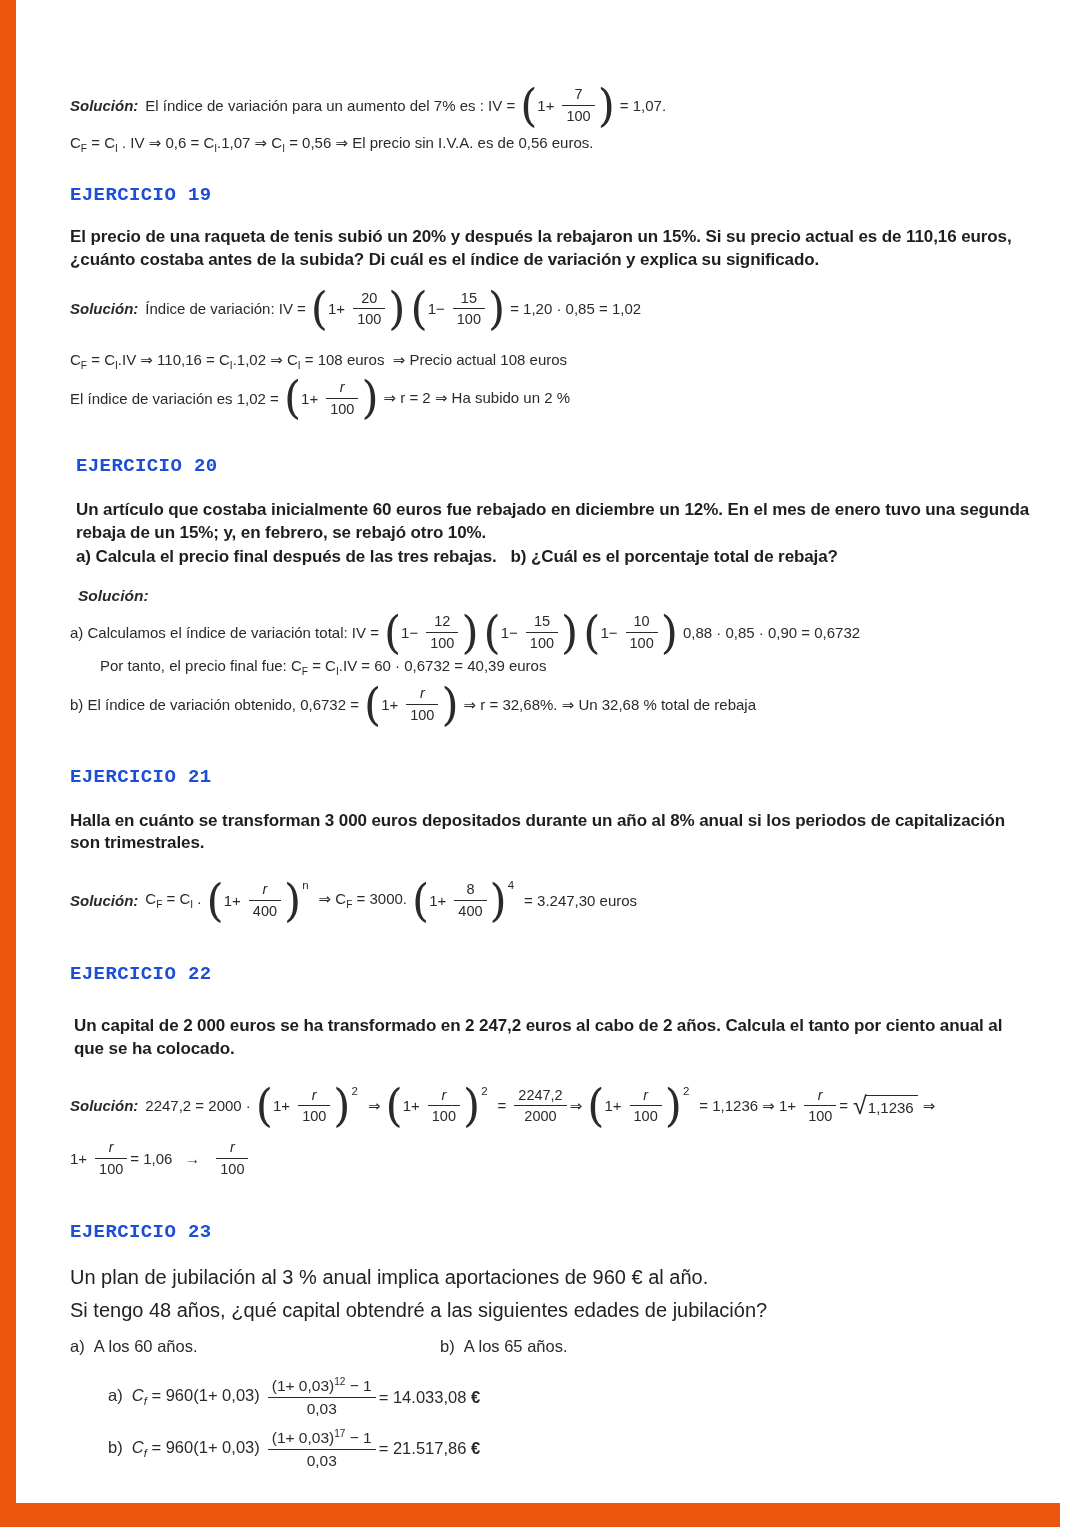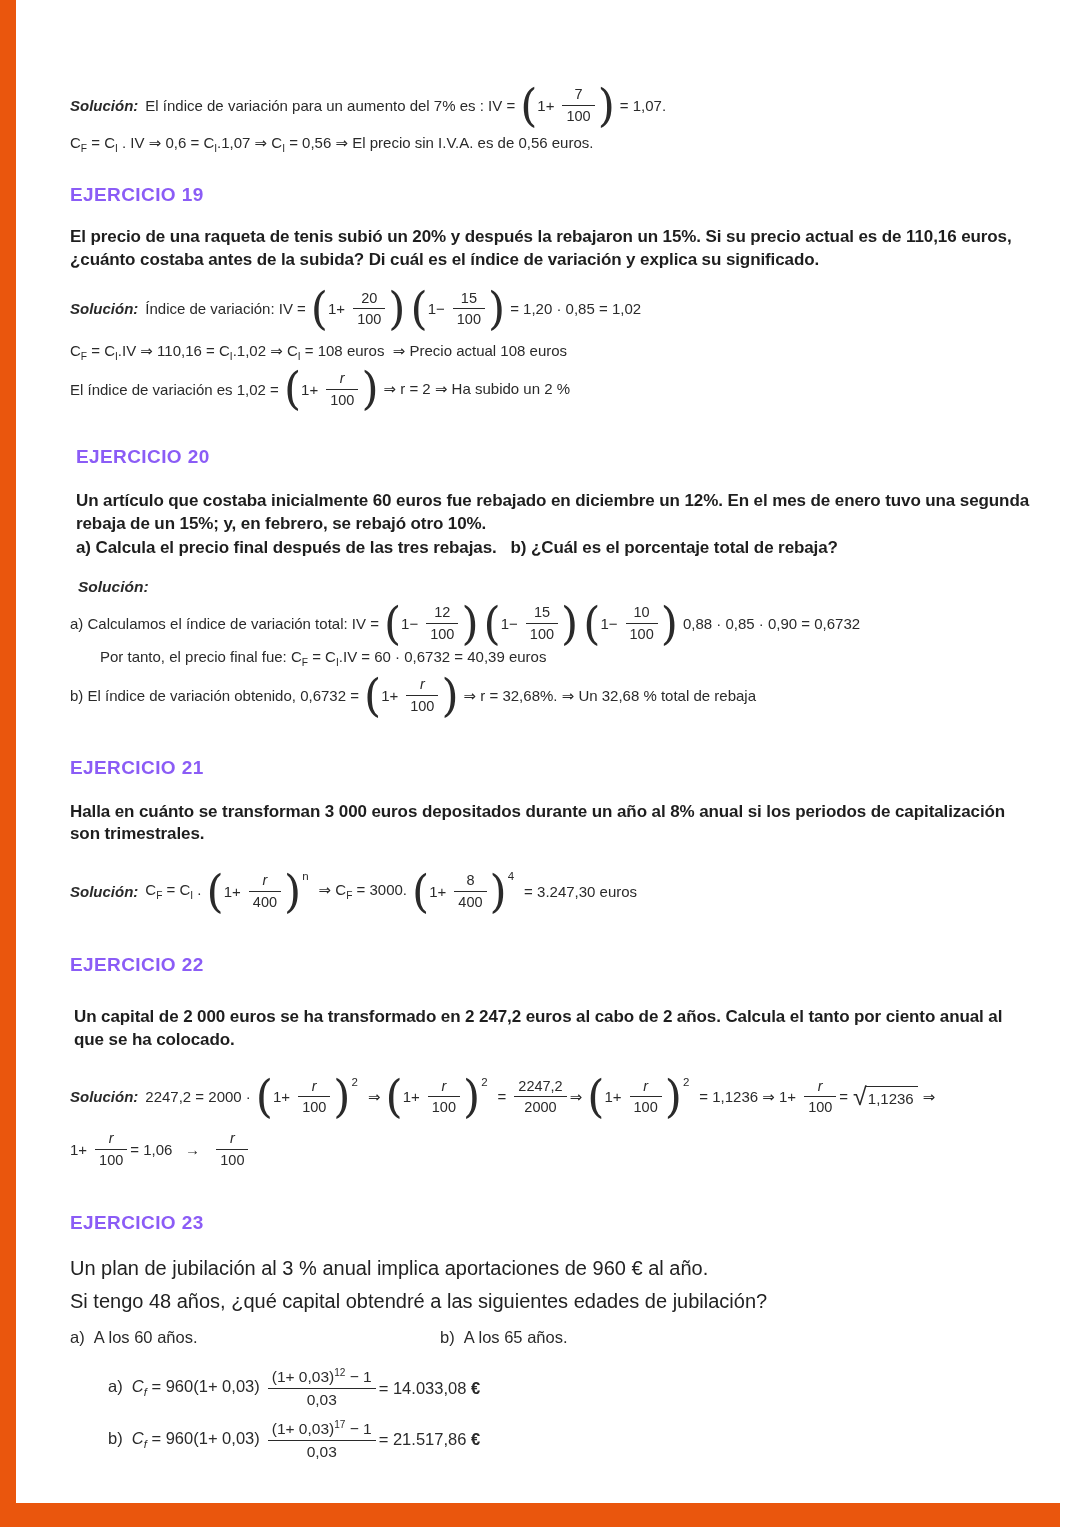--- a/index.html
+++ b/index.html
@@ -2,22 +2,22 @@
 <html><head>
 <meta charset="utf-8">
 <style>
   html,body{margin:0;padding:0;background:#ffffff;}
   .page{position:relative;width:1060px;height:1527px;background:#ffffff;overflow:hidden;
         font-family:"Liberation Sans","DejaVu Sans",sans-serif;color:#2a2a2a;}
   .accent-left{position:absolute;left:0;top:0;width:16px;height:1527px;}
   .accent-bottom{position:absolute;left:0;bottom:0;width:1080px;height:24px;}
   .content{position:absolute;left:70px;top:80px;width:966px;}
 
-  .heading{font-family:Liberation Sans, sans-serif;font-weight:bold;font-size:19px;
-           letter-spacing:.4px;color:#8b5cf6;margin:0;}
+  .heading{font-family:Liberation Mono, monospace;font-weight:bold;font-size:19px;
+           letter-spacing:.4px;color:#1d4ed8;margin:0;}
   .stmt{font-weight:bold;font-size:17px;line-height:1.33;letter-spacing:-.1px;color:#1e1e1e;margin:0;}
   .stmt-light{font-weight:normal;font-size:20px;line-height:1.45;color:#222;margin:0;}
 
   .mline{display:flex;align-items:center;white-space:nowrap;font-size:15px;color:#2a2a2a;}
   .mtext{margin:0 5px 0 0;}
   .sol-label{font-weight:bold;font-style:italic;margin-right:7px;}
 
   .frac{display:inline-block;text-align:center;line-height:1.15;font-size:14.5px;margin:0 3px;}
   .frac .fnum{display:block;padding:0 4px 2px;border-bottom:1.3px solid #2a2a2a;}
   .frac .fden{display:block;padding:2px 4px 0;}
@@ -36,21 +36,21 @@
 
   .row{display:flex;gap:40px;}
   .opt-a{width:330px;}
 
   
   .intro-l1{margin-top:6px;}
   .intro-l2{margin-top:10px;}
   .h19{margin-top:30px;}
   .p19{margin-top:20px;}
   .s19-l1{margin-top:18px;}
-  .s19-l2{margin-top:14px;}
+  .s19-l2{margin-top:23px;}
   .s19-l3{margin-top:8px;}
   .h20{margin-top:38px;margin-left:6px;}
   .p20{margin-top:22px;margin-left:6px;}
   .p20ab{margin-top:2px;margin-left:6px;}
   .s20-sol{margin-top:18px;margin-left:8px;font-size:15.5px;}
   .s20-a{margin-top:8px;}
   .s20-a2{margin-top:6px;margin-left:30px;}
   .s20-b{margin-top:8px;}
   .h21{margin-top:42px;}
   .p21{margin-top:22px;}

